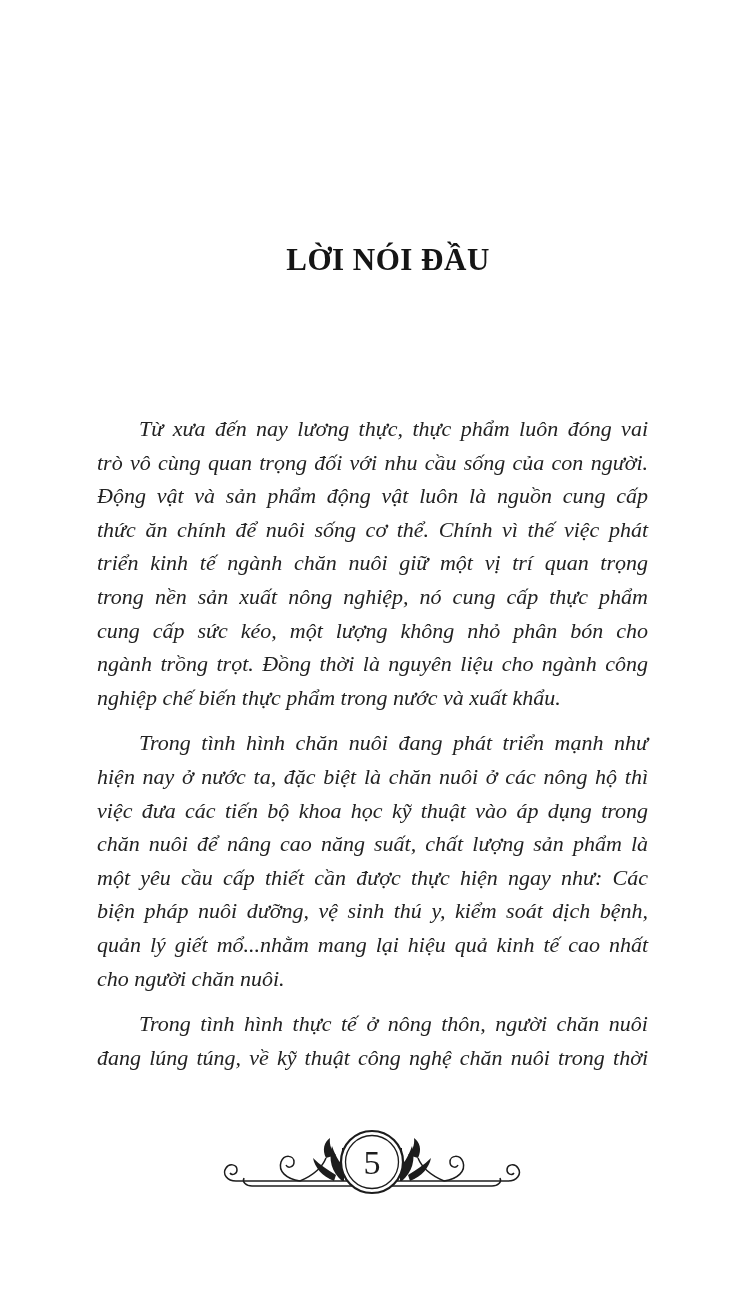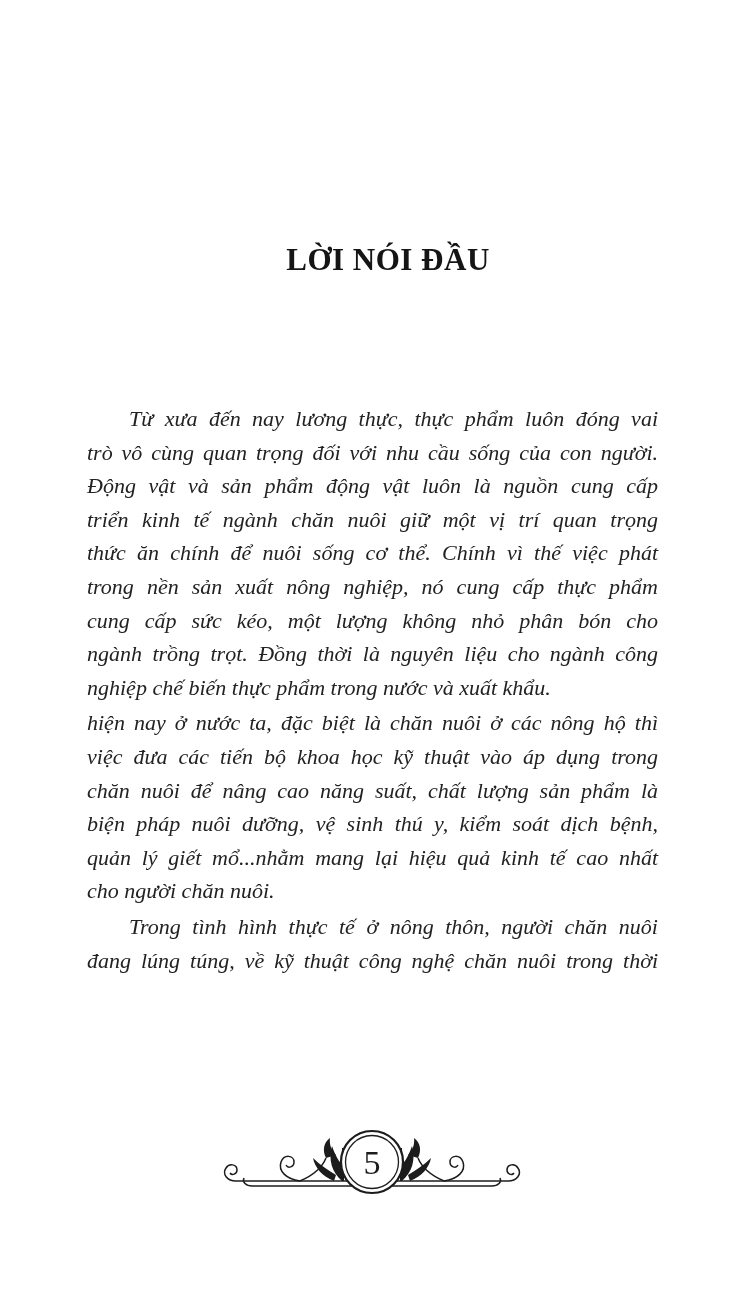--- a/index.html
+++ b/index.html
@@ -26,21 +26,21 @@
   .body-text {
     position: absolute;
     top: 400px;
     left: 85px;
     width: 575px;
     font-style: italic;
     font-size: 22px;
     line-height: 33.6px;
     color: #222222;
   }
-  .para { margin: 2px; padding: 0; }
+  .para { margin: 12px; padding: 0; }
   .line {
     text-align: justify;
     text-align-last: justify;
     white-space: normal;
     height: 33.6px;
     overflow: visible;
   }
   .line.first { text-indent: 42px; }
   .line.lastleft { text-align-last: left; }
   .ornament {
@@ -57,31 +57,33 @@
 
 <div class="page">
 
   <div class="title">LỜI NÓI ĐẦU</div>
 
   <div class="body-text">
       <div class="para">
         <div class="line first">Từ xưa đến nay lương thực, thực phẩm luôn đóng vai</div>
         <div class="line">trò vô cùng quan trọng đối với nhu cầu sống của con người.</div>
         <div class="line">Động vật và sản phẩm động vật luôn là nguồn cung cấp</div>
+        <div class="line">thức ăn chính để nuôi sống cơ thể. Chính vì thế việc phát</div>
         <div class="line">triển kinh tế ngành chăn nuôi giữ một vị trí quan trọng</div>
-        <div class="line">thức ăn chính để nuôi sống cơ thể. Chính vì thế việc phát</div>
         <div class="line">trong nền sản xuất nông nghiệp, nó cung cấp thực phẩm</div>
         <div class="line">cung cấp sức kéo, một lượng không nhỏ phân bón cho</div>
         <div class="line">ngành trồng trọt. Đồng thời là nguyên liệu cho ngành công</div>
         <div class="line lastleft">nghiệp chế biến thực phẩm trong nước và xuất khẩu.</div>
       </div>
       <div class="para">
+        <div class="line first">Trong tình hình chăn nuôi đang phát triển mạnh như</div>
         <div class="line">hiện nay ở nước ta, đặc biệt là chăn nuôi ở các nông hộ thì</div>
         <div class="line">việc đưa các tiến bộ khoa học kỹ thuật vào áp dụng trong</div>
         <div class="line">chăn nuôi để nâng cao năng suất, chất lượng sản phẩm là</div>
+        <div class="line">một yêu cầu cấp thiết cần được thực hiện ngay như: Các</div>
         <div class="line">biện pháp nuôi dưỡng, vệ sinh thú y, kiểm soát dịch bệnh,</div>
         <div class="line">quản lý giết mổ...nhằm mang lại hiệu quả kinh tế cao nhất</div>
         <div class="line lastleft">cho người chăn nuôi.</div>
       </div>
       <div class="para">
         <div class="line first">Trong tình hình thực tế ở nông thôn, người chăn nuôi</div>
         <div class="line">đang lúng túng, về kỹ thuật công nghệ chăn nuôi trong thời</div>
       </div>
     </div>
 

